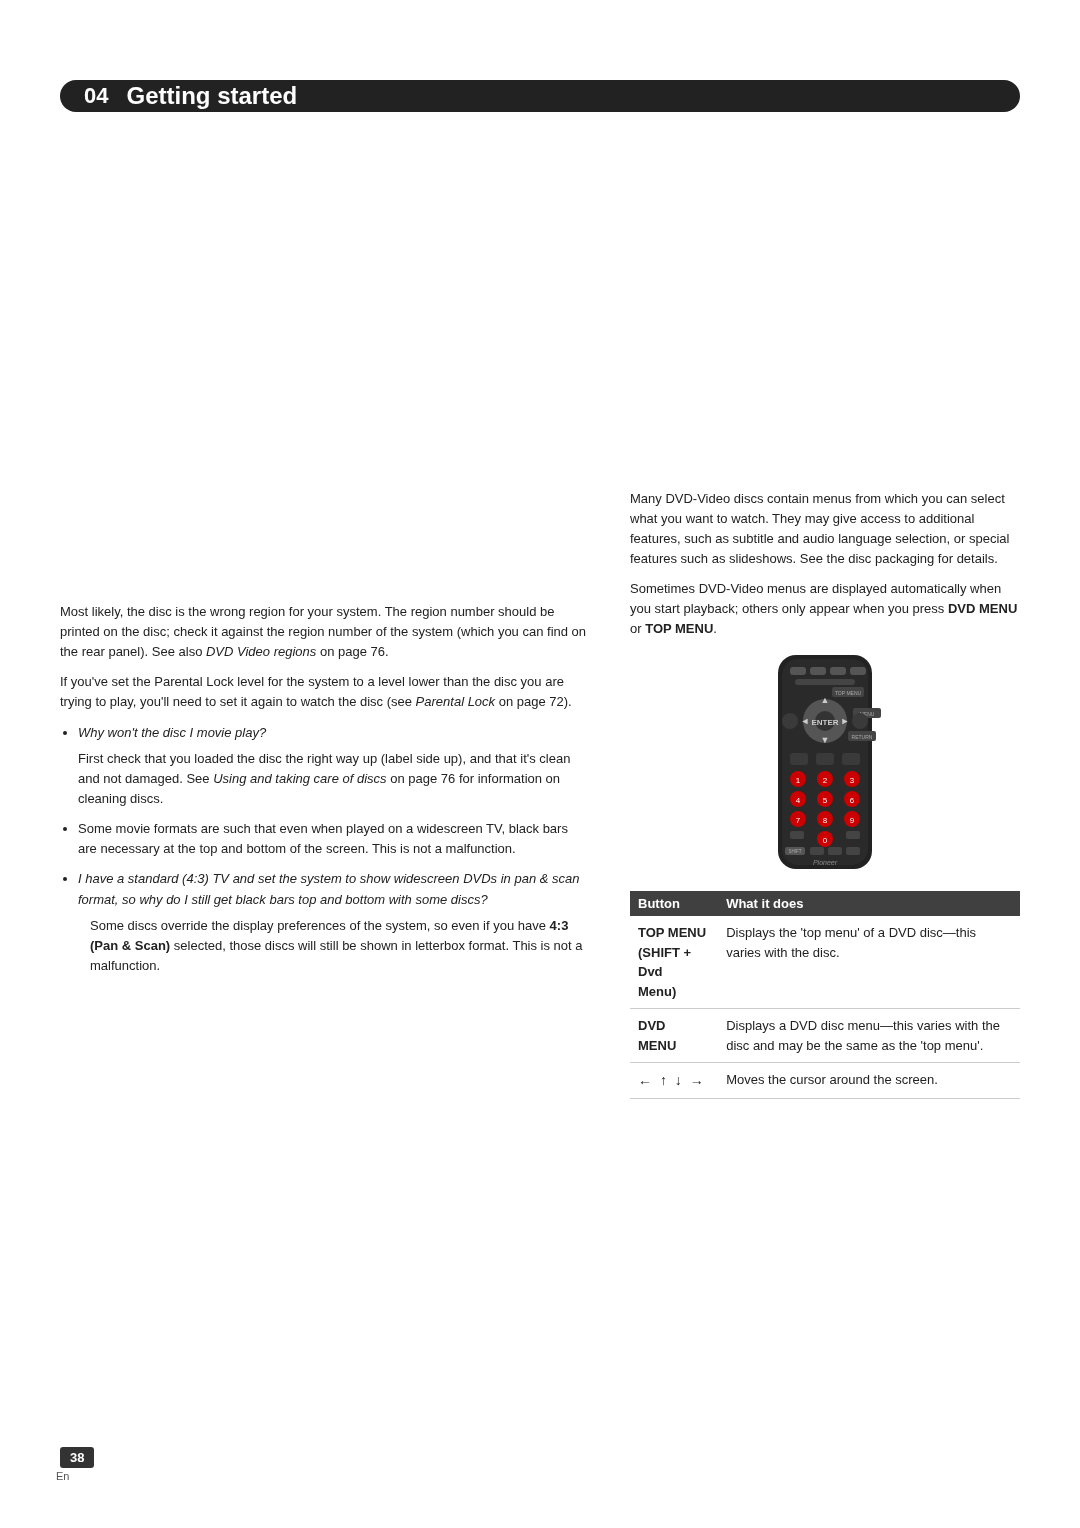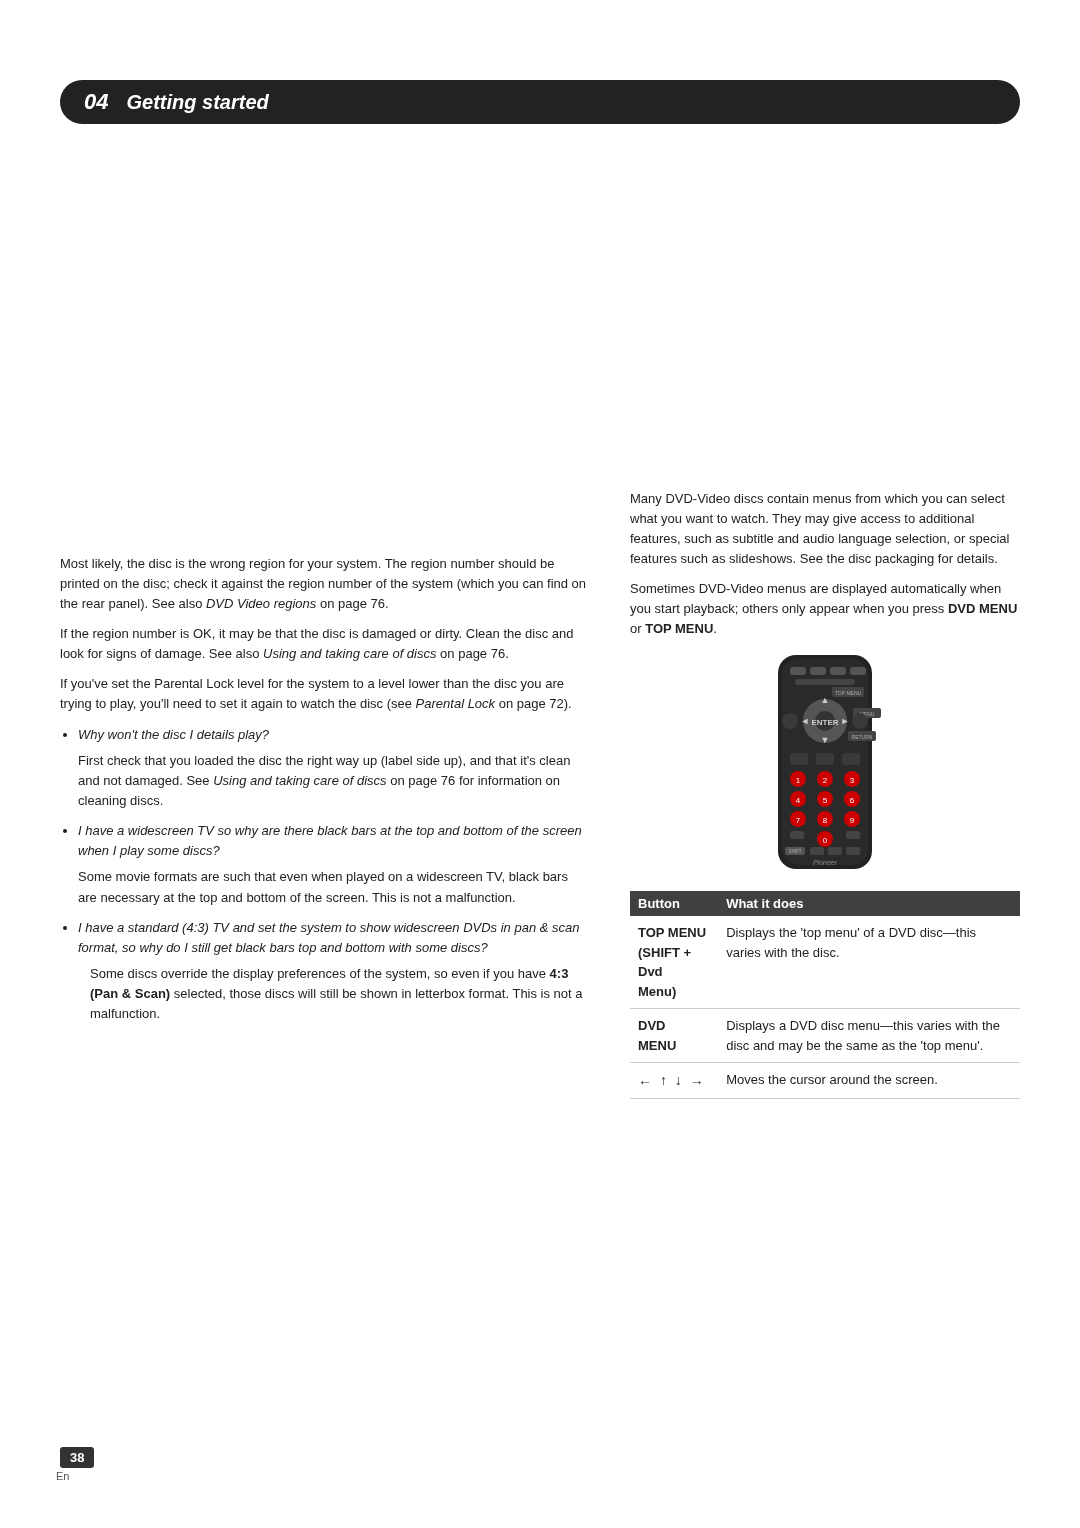--- a/index.html
+++ b/index.html
@@ -12,37 +12,36 @@
       color: #222;
       position: relative;
     }
 
     
     .chapter-bar {
       position: absolute;
       top: 80px;
       left: 60px;
       right: 60px;
-      height: 44px;
+      height: 32px;
       background: #222;
       border-radius: 22px;
       display: flex;
       align-items: center;
       padding: 0 24px;
-      font-style: italic;
     }
     .chapter-number {
       color: #fff;
       font-size: 22px;
       font-weight: bold;
       margin-right: 18px;
     }
     .chapter-title {
       color: #fff;
-      font-size: 20px;
+      font-size: 24px;
       font-weight: bold;
     }
 
     
     .content-area {
       position: absolute;
       top: 160px;
       left: 60px;
       right: 60px;
       bottom: 100px;
@@ -168,30 +167,28 @@
 
 <div class="chapter-bar">
   <span class="chapter-number">04</span>
   <span class="chapter-title">Getting started</span>
 </div>
 
 <div class="content-area">
 
   <div class="left-col">
     <p>Most likely, the disc is the wrong region for your system. The region number should be printed on the disc; check it against the region number of the system (which you can find on the rear panel). See also <em>DVD Video regions</em> on page 76.</p>
-    <p>If the region number is OK, it may be that the disc is damaged or dirty. Clean the disc and look for signs of damage. See also <em>Using and taking care of discs</em> on page 76.</p>
     <p>If you've set the Parental Lock level for the system to a level lower than the disc you are trying to play, you'll need to set it again to watch the disc (see <em>Parental Lock</em> on page 72).</p>
 
     <ul>
       <li class="bullet-item">
-        <em>Why won't the disc I details play?</em>
+        <em>Why won't the disc I movie play?</em>
         <p style="font-style:normal; margin-top:6px;">First check that you loaded the disc the right way up (label side up), and that it's clean and not damaged. See <em>Using and taking care of discs</em> on page 76 for information on cleaning discs.</p>
       </li>
       <li class="bullet-item" style="margin-top:10px;">
-        <em>I have a widescreen TV so why are there black bars at the top and bottom of the screen when I play some discs?</em>
         <p style="font-style:normal; margin-top:6px;">Some movie formats are such that even when played on a widescreen TV, black bars are necessary at the top and bottom of the screen. This is not a malfunction.</p>
       </li>
       <li class="bullet-item" style="margin-top:10px;">
         <em>I have a standard (4:3) TV and set the system to show widescreen DVDs in pan &amp; scan format, so why do I still get black bars top and bottom with some discs?</em>
         <p style="font-style:normal; margin-top:6px;margin-left:12px;">Some discs override the display preferences of the system, so even if you have <strong>4:3 (Pan &amp; Scan)</strong> selected, those discs will still be shown in letterbox format. This is not a malfunction.</p>
       </li>
     </ul>
   </div>
 
   <div class="right-col">

